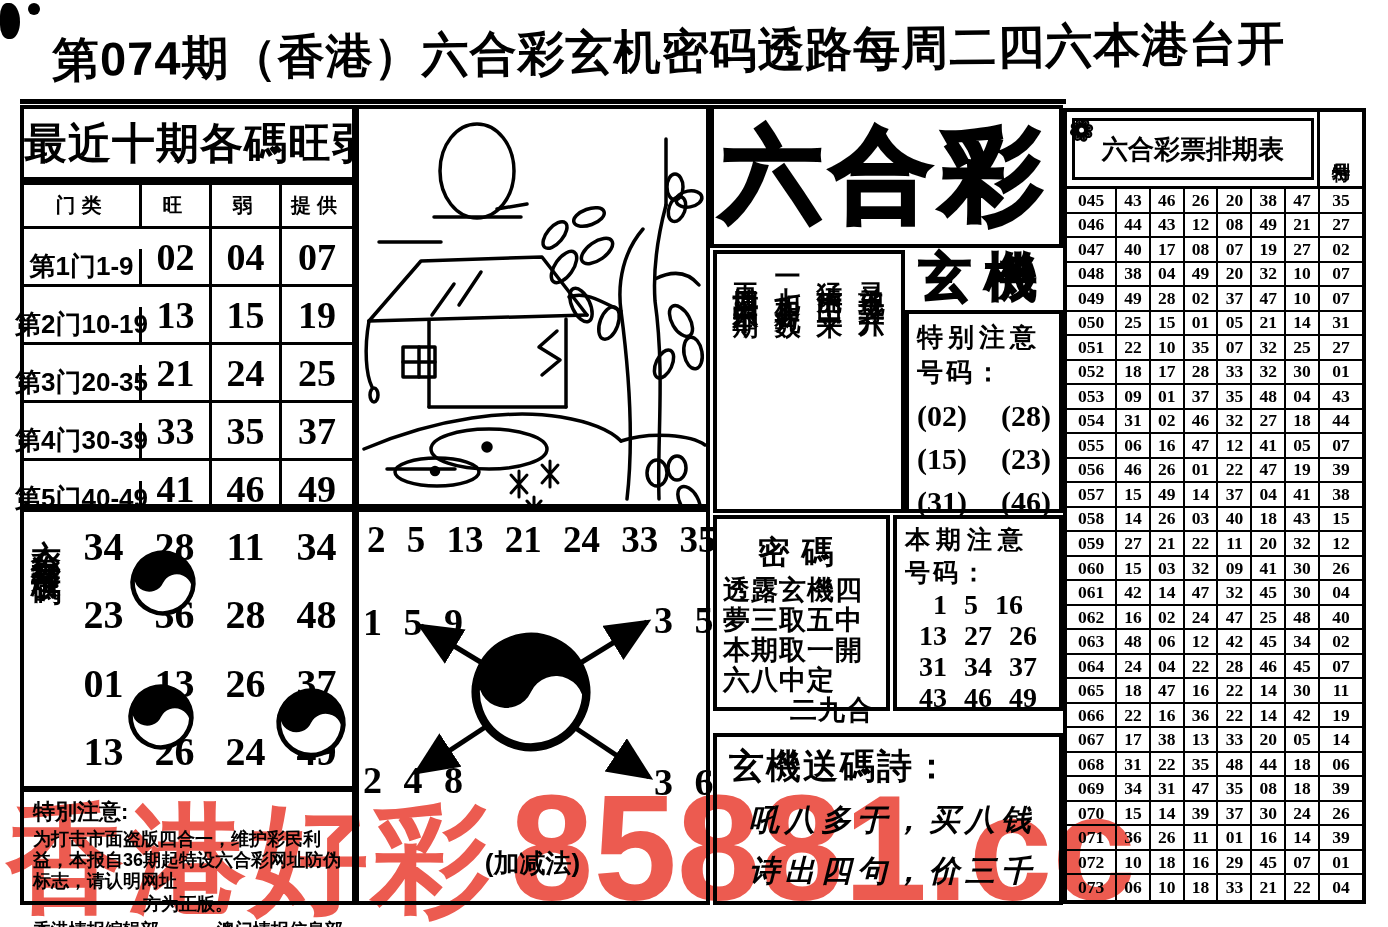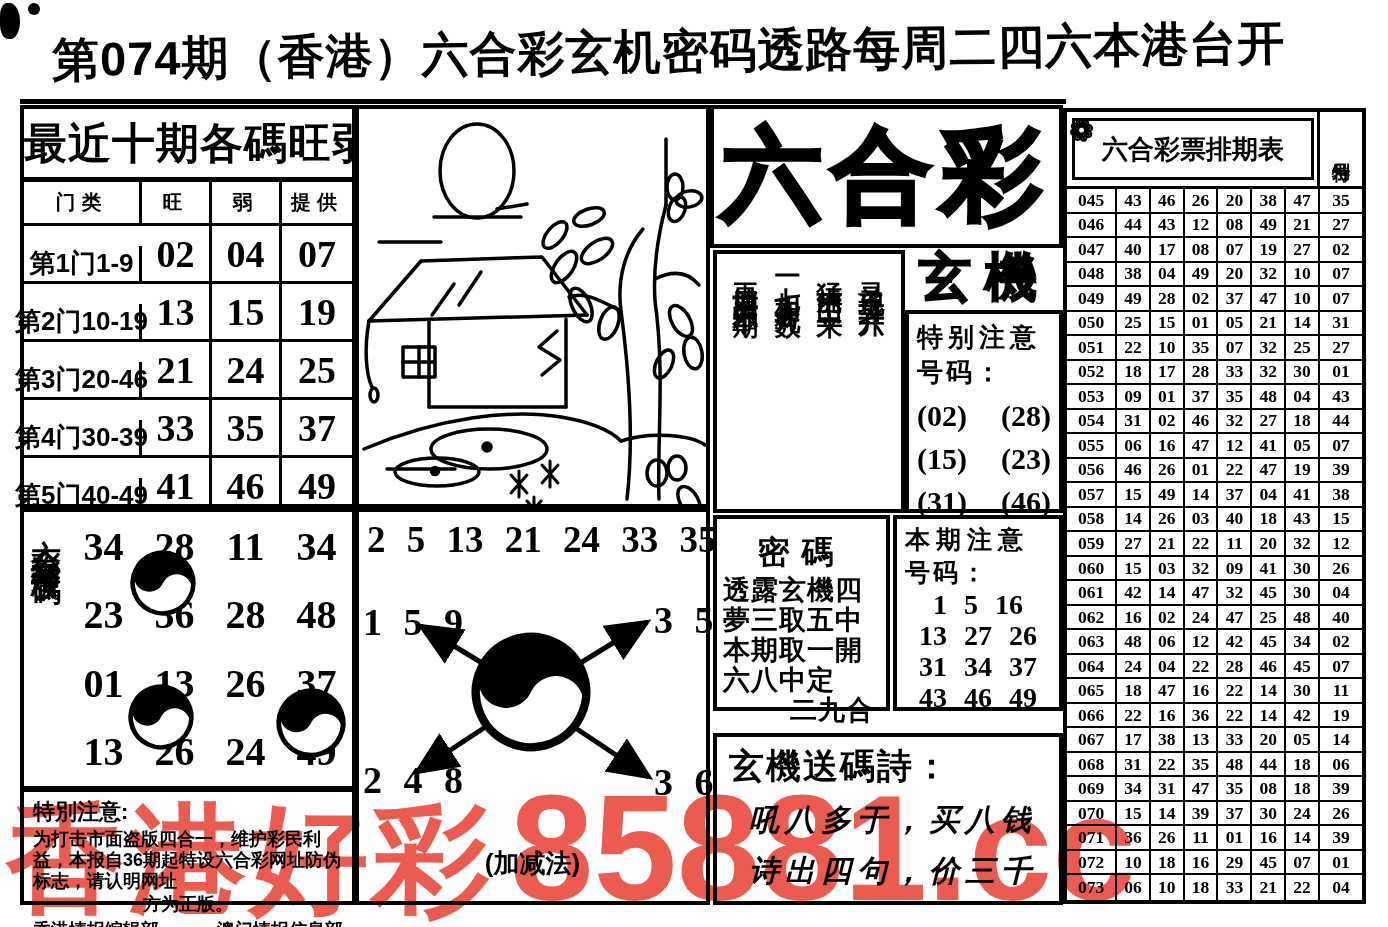--- a/index.html
+++ b/index.html
@@ -10,21 +10,21 @@
   
   .header{position:absolute;left:52px;top:20px;width:1310px;font-size:47px;font-weight:900;
           letter-spacing:1px;transform:rotate(-0.8deg);white-space:nowrap;}
   .hrule{position:absolute;left:20px;top:99px;width:1046px;height:5px;background:#000;}
   .speck{position:absolute;left:0;top:3px;width:20px;height:36px;background:#000;border-radius:40% 60% 55% 45%;}
   .speck2{position:absolute;left:28px;top:3px;width:12px;height:12px;background:#000;border-radius:50%;}
 
   
   #hotweak{left:20px;top:105px;width:336px;height:403px;display:flex;flex-direction:column;}
   .hw-title{height:68px;line-height:68px;text-align:center;font-size:43px;font-weight:900;
-            border-bottom:5px solid #000000;letter-spacing:1px;white-space:nowrap;}
+            border-bottom:8px solid #000000;letter-spacing:1px;white-space:nowrap;}
   .hw-grid{flex:1;display:grid;grid-template-columns:118px 1fr 1fr 1fr;grid-template-rows:44px repeat(5,1fr);}
   .hw-cell{border-right:3px solid #000;border-bottom:3px solid #000;display:flex;align-items:center;justify-content:center;}
   .hw-grid .hw-cell:nth-child(4n){border-right:none;}
   .hw-h{font-size:20px;font-weight:900;letter-spacing:6px;}
   .hw-cat{font-size:26px;font-weight:700;white-space:nowrap;margin-top:20px;}
   .hw-num{font-family:"Liberation Serif",serif;font-size:38px;font-weight:600;}
 
   
   #lucky{left:20px;top:508px;width:336px;height:282px;display:flex;}
   .lucky-title{writing-mode:vertical-rl;text-orientation:upright;font-size:30px;font-weight:900;
@@ -137,21 +137,21 @@
         <div class="hw-cell hw-h">弱</div>
         <div class="hw-cell hw-h">提供</div>
         <div class="hw-cell hw-cat">第1门1-9</div>
         <div class="hw-cell hw-num">02</div>
         <div class="hw-cell hw-num">04</div>
         <div class="hw-cell hw-num">07</div>
         <div class="hw-cell hw-cat">第2门10-19</div>
         <div class="hw-cell hw-num">13</div>
         <div class="hw-cell hw-num">15</div>
         <div class="hw-cell hw-num">19</div>
-        <div class="hw-cell hw-cat">第3门20-46</div>
+        <div class="hw-cell hw-cat">第3门20-35</div>
         <div class="hw-cell hw-num">21</div>
         <div class="hw-cell hw-num">24</div>
         <div class="hw-cell hw-num">25</div>
         <div class="hw-cell hw-cat">第4门30-39</div>
         <div class="hw-cell hw-num">33</div>
         <div class="hw-cell hw-num">35</div>
         <div class="hw-cell hw-num">37</div>
         <div class="hw-cell hw-cat">第5门40-49</div>
         <div class="hw-cell hw-num">41</div>
         <div class="hw-cell hw-num">46</div>

